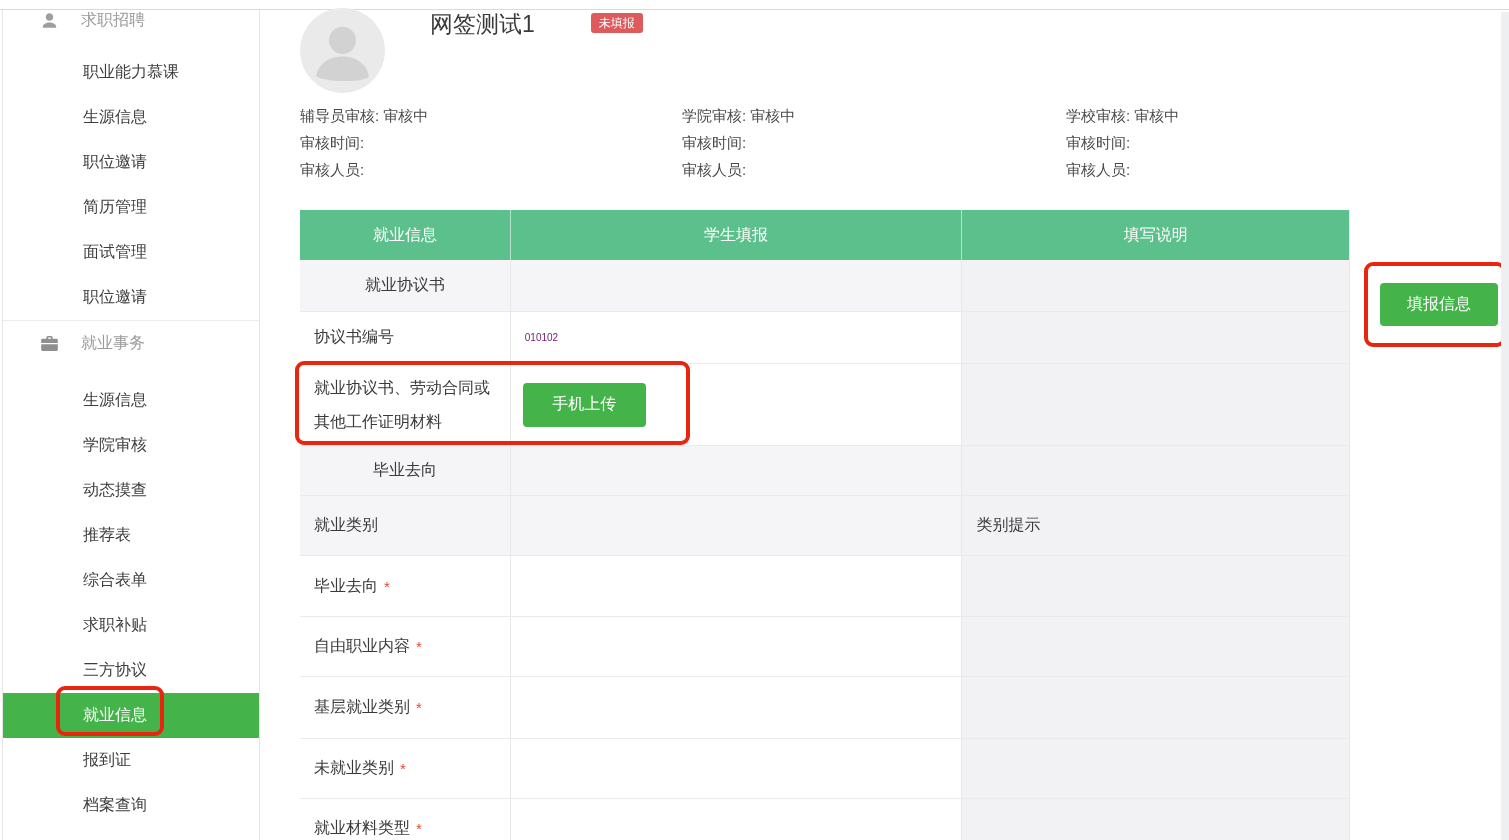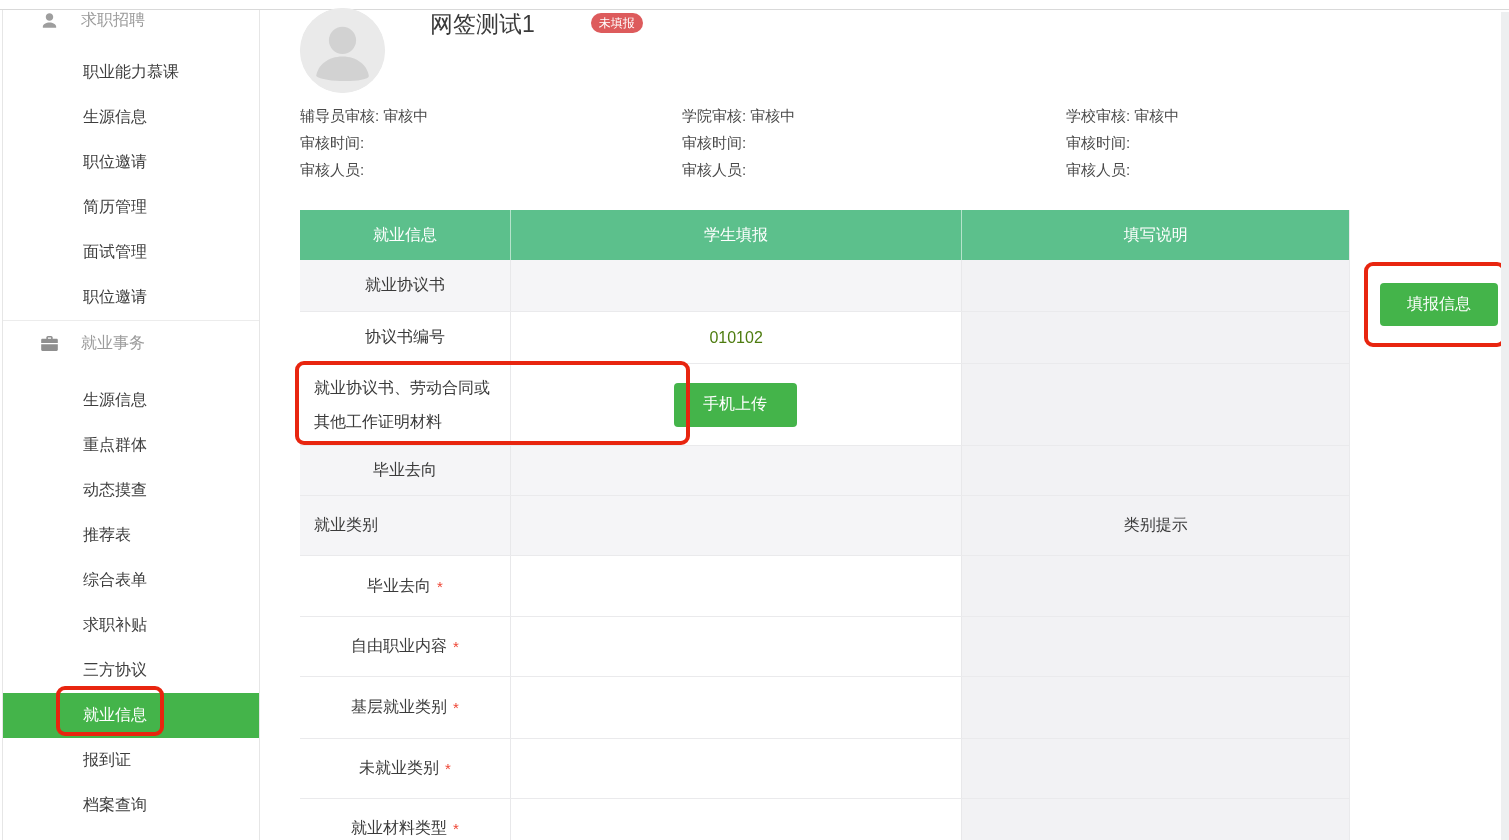--- a/index.html
+++ b/index.html
@@ -31,48 +31,48 @@
 
   
   .avatar {
     position:absolute; left:300px; top:8px; width:85px; height:85px;
     border-radius:50%; background:#eaeaea; overflow:hidden;
   }
   .name-row { position:absolute; left:430px; top:10px; display:flex; align-items:flex-start;gap:42px; }
   .person-name { font-size:23px; color:#3a3a3a; line-height:28px; }
   .status-badge {
     margin-left:14px; margin-top:3px; background:#dd5b5c; color:#fff;
-    font-size:12px; padding:4px 8px; border-radius:10px; line-height:12px;
+    font-size:12px; padding:4px 8px; border-radius:3px; line-height:12px;
   }
   .person-meta {
     position:absolute; left:430px; top:64px; font-size:17px; color:#3a3a3a; white-space:pre;
   }
 
   
   .review { position:absolute; top:102px; font-size:15px; color:#4a4a4a; line-height:27px; }
   .review.r0 { left:300px; } .review.r1 { left:682px; } .review.r2 { left:1066px; }
 
   
   .emp-table {
     position:absolute; left:300px; top:210px; width:1050px;
     border-right:1px solid #eaeaec; font-size:16px;
   }
   .thead { display:flex; height:50px; background:#5cc08c; color:#fff; }
   .th { display:flex; align-items:center; justify-content:center; }
   .th + .th { border-left:1px solid rgba(255,255,255,.55); }
   .c1 { width:210px; } .c2 { width:452px; } .c3 { width:388px; }
   .trow { display:flex; border-bottom:1px solid #eaeaec; background:#fff; }
-  .cell { display:flex; align-items:center; padding:0 14px;justify-content:center; }
+  .cell { display:flex; align-items:center; padding:0 14px; }
   .trow .c2, .trow .c3 { border-left:1px solid #e8e8ea; }
   .trow .c3 { background:#f2f2f4; }
   .trow.sec .c1, .trow.sec .c2 { background:#f5f5f7; }
   .trow.sec .c1 { justify-content:center; }
   .trow.sec.left .c1 { justify-content:flex-start; }
   .req { color:#e43; margin-left:6px; font-size:15px; }
-  .field-value { color:#4d7c0f; font-size:16px; }
+  .field-value { color:#701a75; font-size:10px; }
 
   .btn {
     background:#44b44a; color:#fff; border:none; border-radius:4px;
     font-size:16px; font-family:inherit; cursor:pointer;
   }
   .btn-upload { width:123px; height:44px; margin-left:-2px; }
   .btn-fill { position:absolute; left:1380px; top:283px; width:118px; height:43px; }
 
   
   .annot {
@@ -113,21 +113,21 @@
 
     <div class="side-header h2">
       <span class="side-icon">
         <svg viewBox="0 0 24 24" width="19" height="19" fill="#8f8f8f">
             <path d="M10 2.5h4c1.1 0 2 .9 2 2v1.5h5c.8 0 1.5.7 1.5 1.5v4H1.5v-4c0-.8.7-1.5 1.5-1.5h5V4.5c0-1.1.9-2 2-2zm0 3.5h4V4.5h-4V6zM1.5 13h21v7c0 .8-.7 1.5-1.5 1.5H3c-.8 0-1.5-.7-1.5-1.5v-7z"></path>
           </svg>
       </span>
       <span>就业事务</span>
     </div>
     <div class="side-item">生源信息</div>
-    <div class="side-item">重点群体</div>
+    <div class="side-item">学院审核</div>
     <div class="side-item">动态摸查</div>
     <div class="side-item">推荐表</div>
     <div class="side-item">综合表单</div>
     <div class="side-item">求职补贴</div>
     <div class="side-item">三方协议</div>
     <div class="side-item selected">就业信息</div>
     <div class="side-item">报到证</div>
     <div class="side-item">档案查询</div>
   </nav>
 

